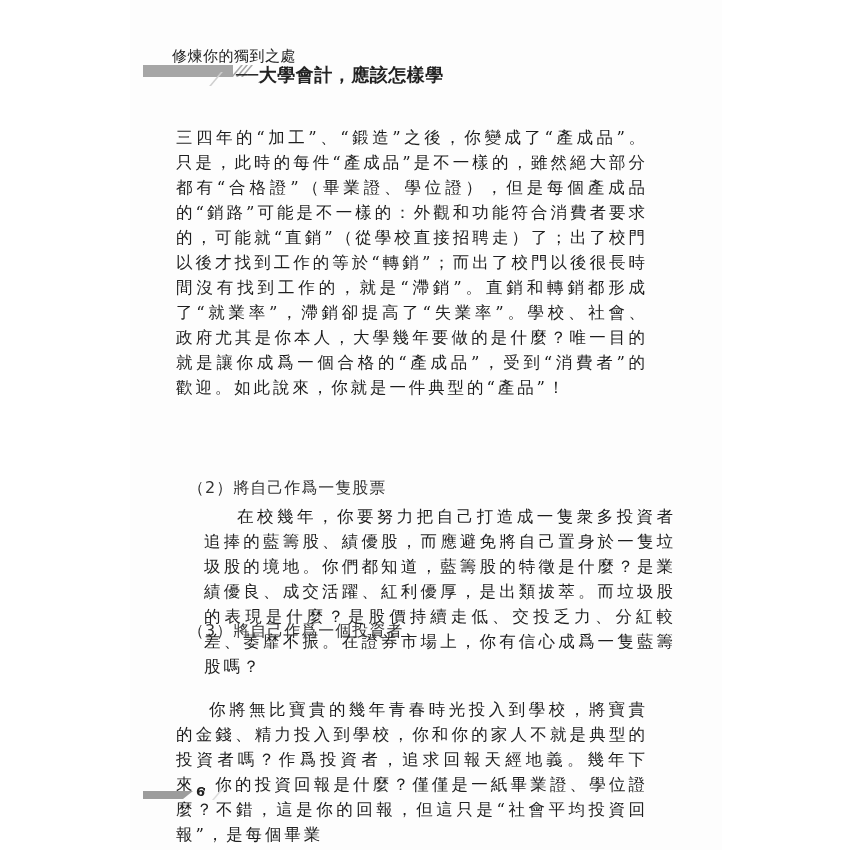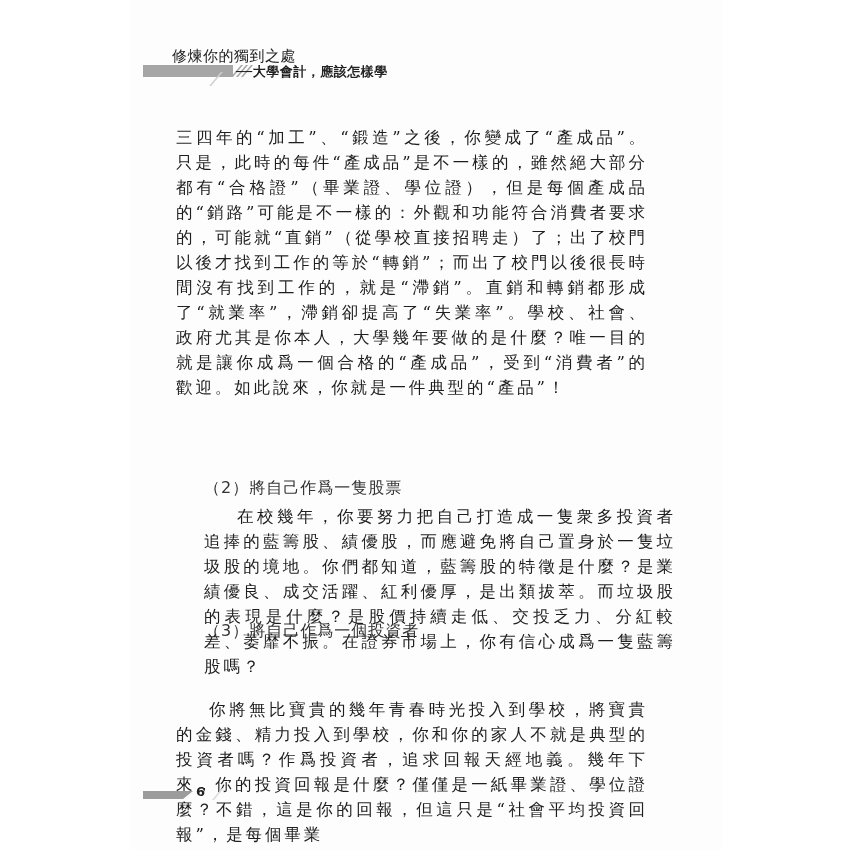--- a/index.html
+++ b/index.html
@@ -13,31 +13,31 @@
   }
   .hdr-title {
     position:absolute; left:172px; top:47px; font-size:15px; font-weight:normal;
     letter-spacing:0.5px; color:#222;
   }
   .hdr-bar {
     position:absolute; left:143px; top:65px; width:90px; height:12px; background:#a6a6a6;
   }
   .hdr-slash { position:absolute; background:#a6a6a6; width:2px; transform:skewX(-40deg); }
   .hdr-sub {
-    position:absolute; left:236px; top:63px; font-size:13px; font-weight:bold;
+    position:absolute; left:236px; top:63px; font-size:18px; font-weight:bold;
     font-family:"DejaVu Sans", sans-serif; color:#222; letter-spacing:0.5px;
   }
   .body-text {
     position:absolute; left:176px; width:472px; font-size:16.5px; line-height:25px;
     letter-spacing:2.9px; text-align:justify;
   }
   .body-text p { margin:0; }
   .indent { text-indent:2em; }
   .sec-h {
-    position:absolute; left:204px; font-size:16px; color:#333;
+    position:absolute; left:188px; font-size:16px; color:#333;
     font-family:"DejaVu Sans", sans-serif; letter-spacing:1px;
   }
   .foot-bar {
     position:absolute; left:143px; top:791px; width:50px; height:8px; background:#9c9c9c;
     clip-path: polygon(0 0, 100% 0, 80% 100%, 0 100%);
   }
   .page-num {
     position:absolute; left:196px; top:784px; font-size:13px; font-weight:bold;
     font-family:"DejaVu Sans", sans-serif; color:#222;
   }

